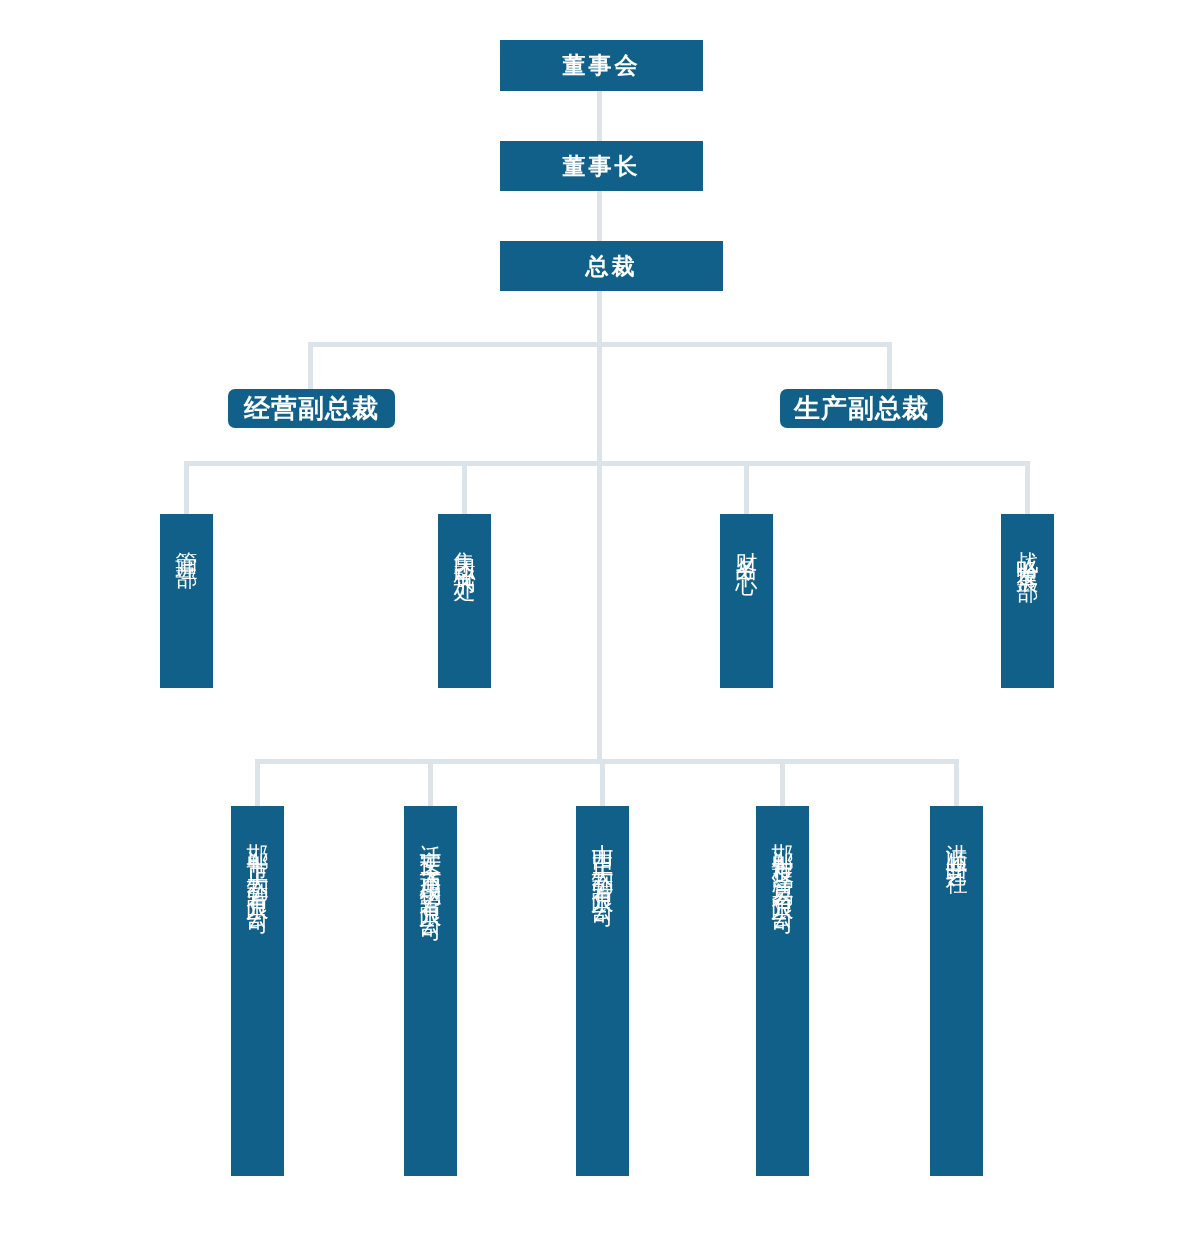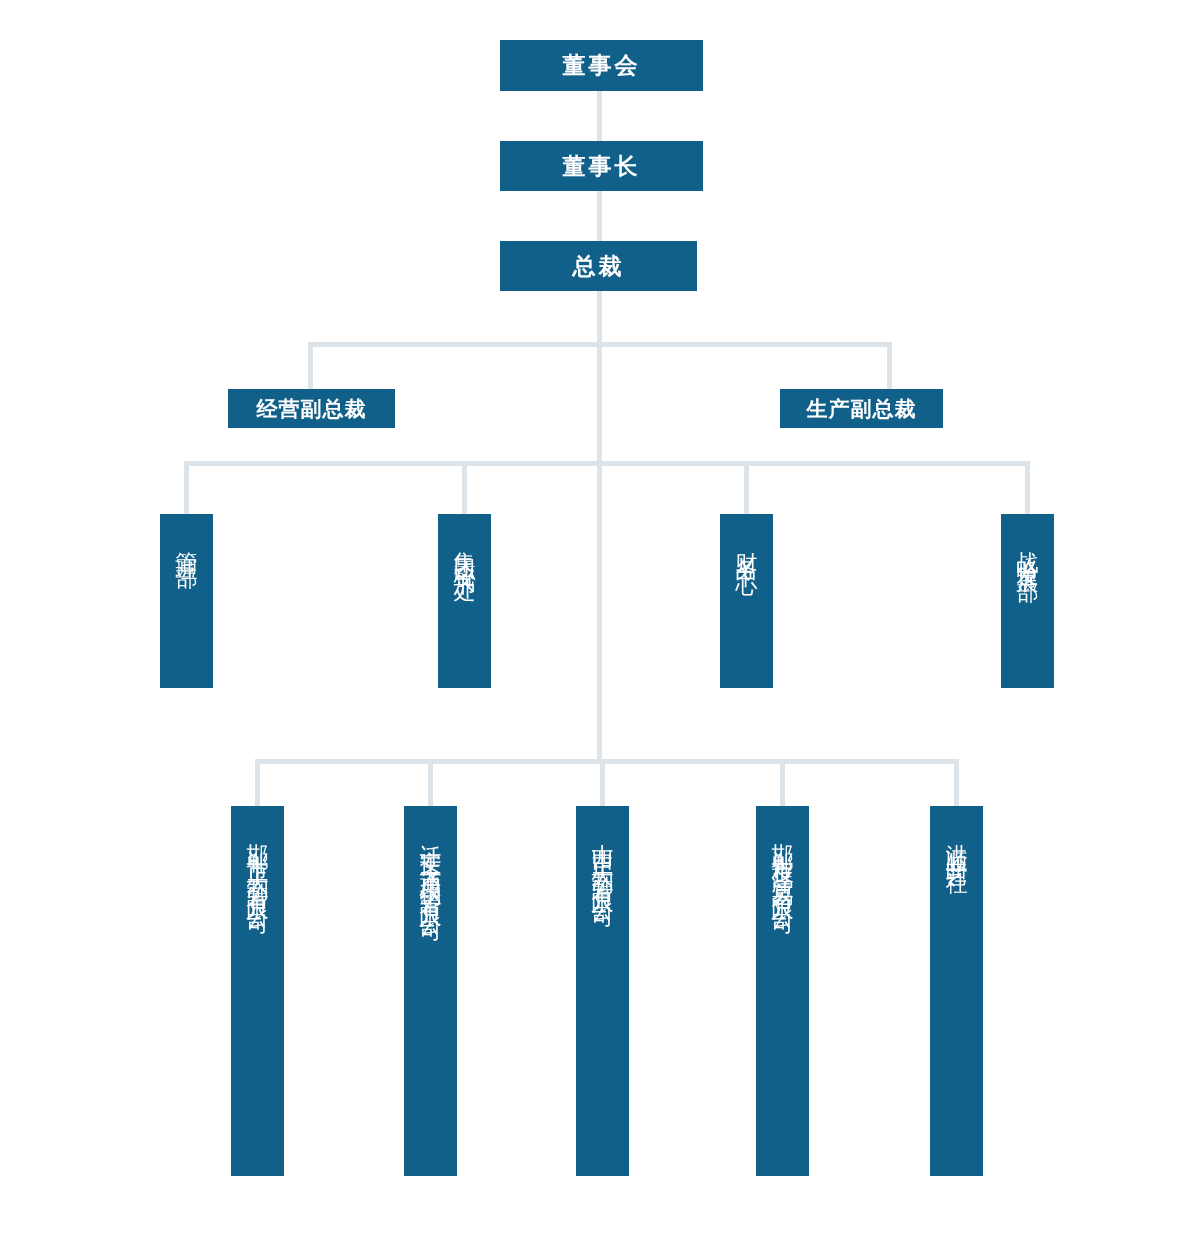--- a/index.html
+++ b/index.html
@@ -30,22 +30,23 @@
     display: flex;
     align-items: center;
     justify-content: center;
     font-family: "Liberation Serif", serif;
     font-weight: bold;
     font-size: 23px;
     letter-spacing: 3px;
     white-space: nowrap;
   }
   .hnode.small {
-    font-size: 21px;
+    font-size: 26px;
     letter-spacing: 1px;
+    border-radius: 7px;
   }
   .vnode {
     display: flex;
     justify-content: center;
     font-family: "Liberation Sans", sans-serif;
     font-size: 22px;
   }
   .vnode .vtext {
     writing-mode: vertical-lr;
     text-orientation: upright;
@@ -79,21 +80,21 @@
   <div class="line" style="left:600px; top:759px; width:5px; height:47px;"></div>
   <div class="line" style="left:780px; top:759px; width:5px; height:47px;"></div>
   <div class="line" style="left:954px; top:759px; width:5px; height:47px;"></div>
 
   <div class="node hnode" style="left:500px; top:40px; width:203px; height:51px;">
     <span>董事会</span>
   </div>
   <div class="node hnode" style="left:500px; top:141px; width:203px; height:50px;">
     <span>董事长</span>
   </div>
-  <div class="node hnode" style="left:500px; top:241px; width:197px; height:50px;">
+  <div class="node hnode" style="left:500px; top:241px; width:223px; height:50px;">
     <span>总裁</span>
   </div>
   <div class="node hnode small" style="left:228px; top:389px; width:167px; height:39px;">
     <span>经营副总裁</span>
   </div>
   <div class="node hnode small" style="left:780px; top:389px; width:163px; height:39px;">
     <span>生产副总裁</span>
   </div>
 
   <div class="node vnode" style="left:160px; top:514px; width:53px; height:174px;">

